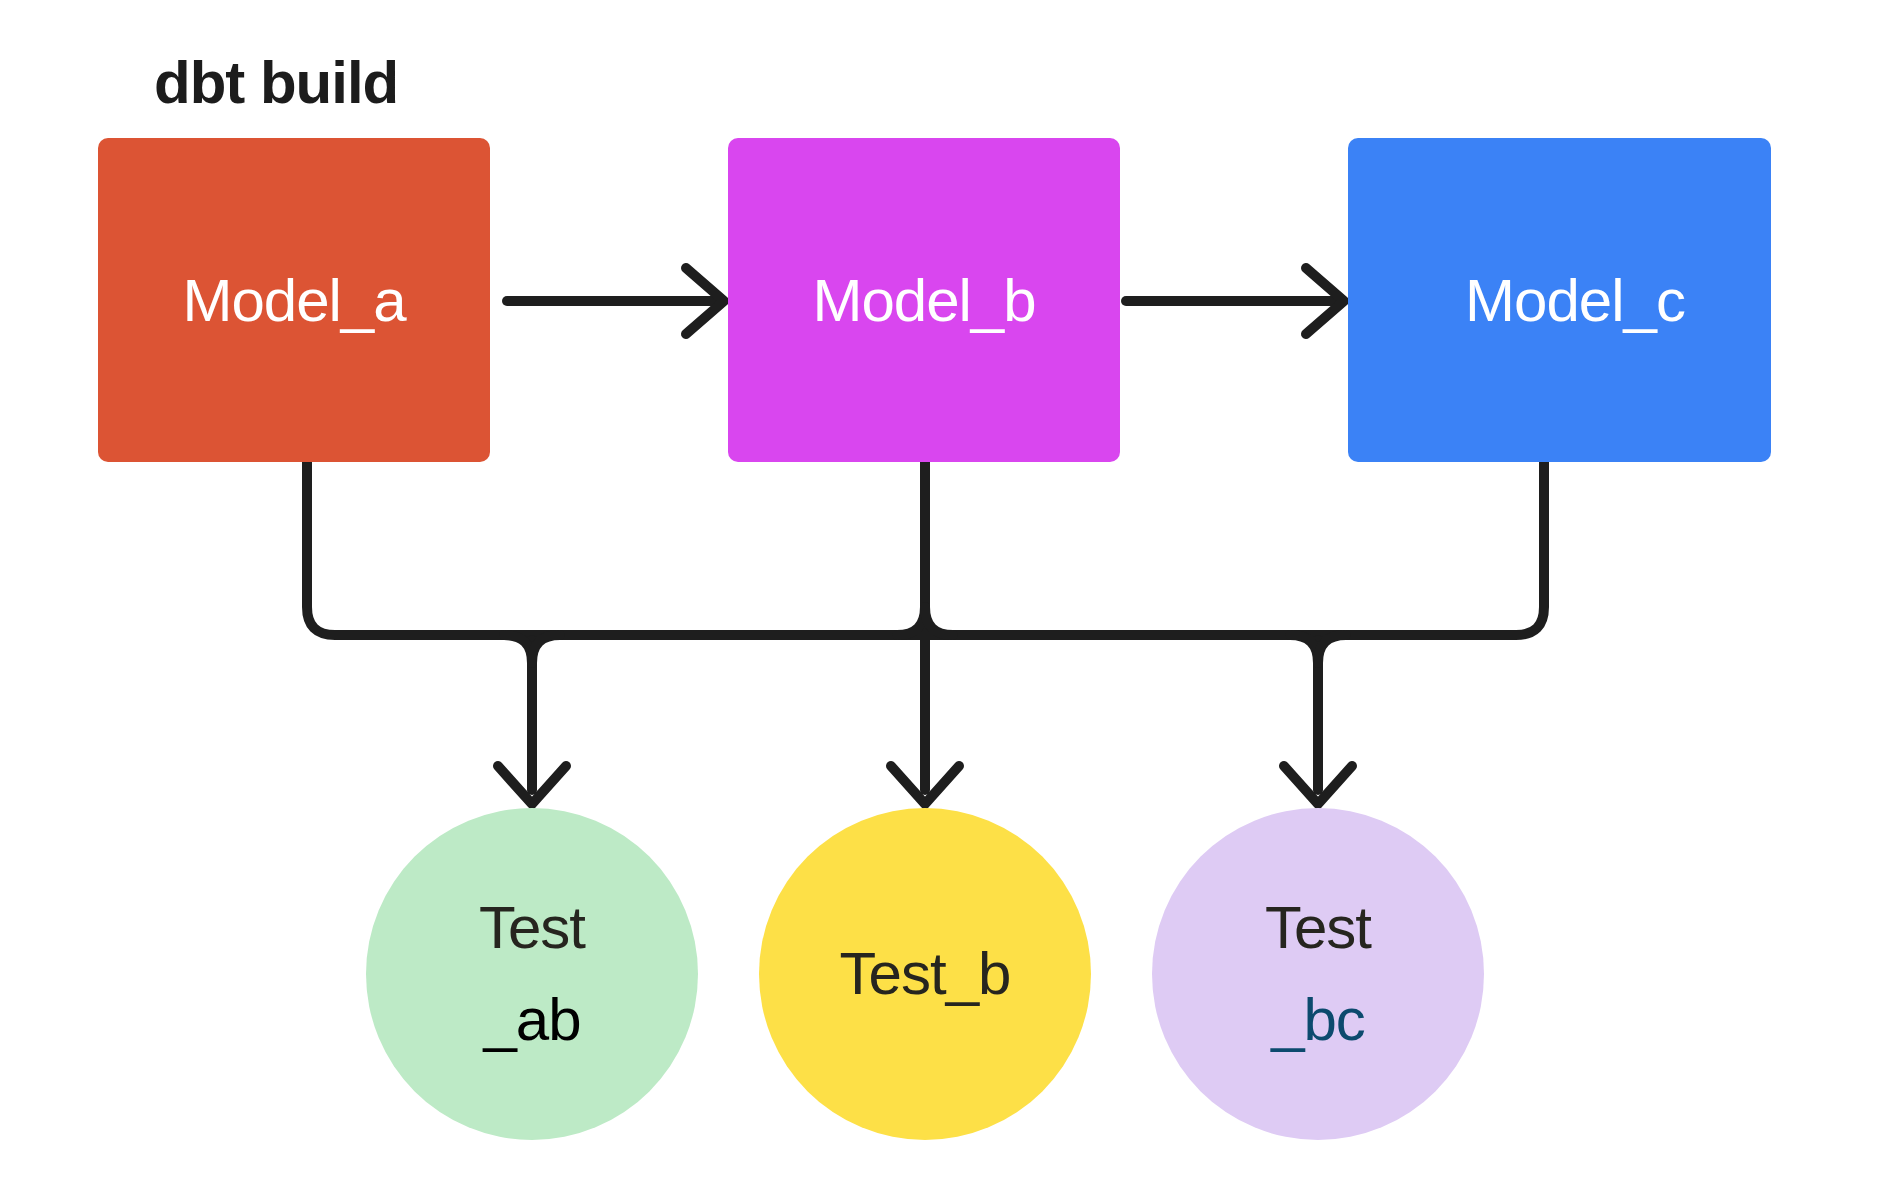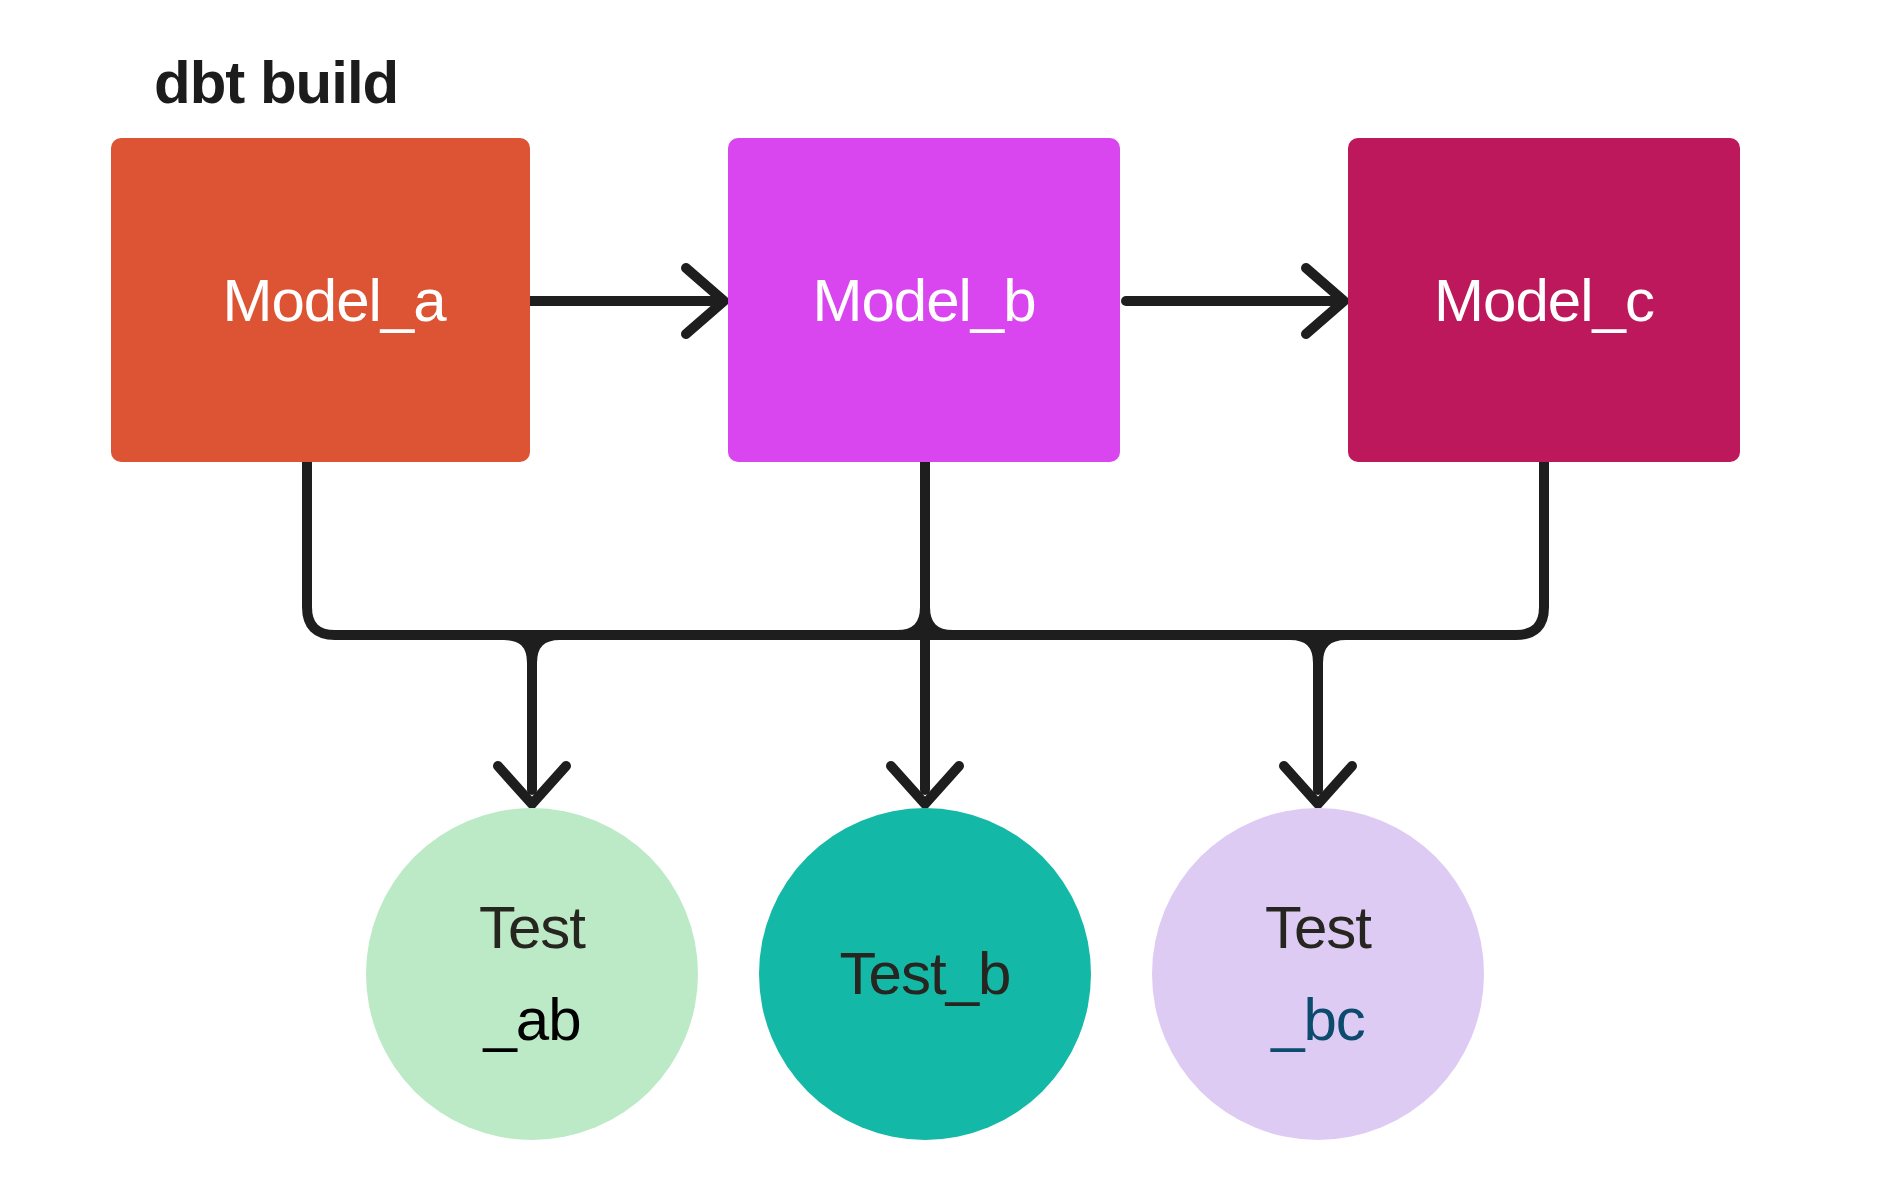--- a/index.html
+++ b/index.html
@@ -49,21 +49,21 @@
     border-radius: 10px;
     display: flex;
     align-items: center;
     justify-content: center;
   }
   .model-box .model-label {
     font-size: 60px;
     letter-spacing: -1px;
     font-weight: 400;
   }
-  #model-a { left: 111px; padding-left: 27px; }
+  #model-a { left: 98px; }
   #model-b { left: 728px; }
   #model-c { left: 1348px; }
   .test-circle {
     position: absolute;
     width: 332px;
     height: 332px;
     top: 808px;
     border-radius: 50%;
     display: flex;
     flex-direction: column;
@@ -116,30 +116,30 @@
   </svg>
 
   <div class="model-box" id="model-a" style="background-color: rgb(220, 84, 52);">
     <span class="model-label" style="color: rgb(255, 255, 255);">Model_a</span>
   </div>
 
   <div class="model-box" id="model-b" style="background-color: #d946ef;">
     <span class="model-label" style="color: rgb(255, 255, 255);">Model_b</span>
   </div>
 
-  <div class="model-box" id="model-c" style="background-color: #be185d;">
+  <div class="model-box" id="model-c" style="background-color: #3b82f6; padding-left: 31px;">
     <span class="model-label" style="color: rgb(255, 255, 255);">Model_c</span>
   </div>
 
   <div class="test-circle" id="test-ab" style="background-color: rgb(189, 234, 198);">
     <span class="test-line" style="color: rgb(38, 37, 31);">Test</span>
     <span class="test-line" style="color: #000000;">_ab</span>
   </div>
 
-  <div class="test-circle" id="test-b" style="background-color: #14b8a6;">
+  <div class="test-circle" id="test-b" style="background-color: #fde047;">
     <span class="test-line" style="color: rgb(38, 37, 31);">Test_b</span>
 
   </div>
 
   <div class="test-circle" id="test-bc" style="background-color: rgb(222, 203, 244);">
     <span class="test-line" style="color: rgb(38, 37, 31);">Test</span>
     <span class="test-line" style="color: #0c4a6e;">_bc</span>
   </div>
 
 </main>

